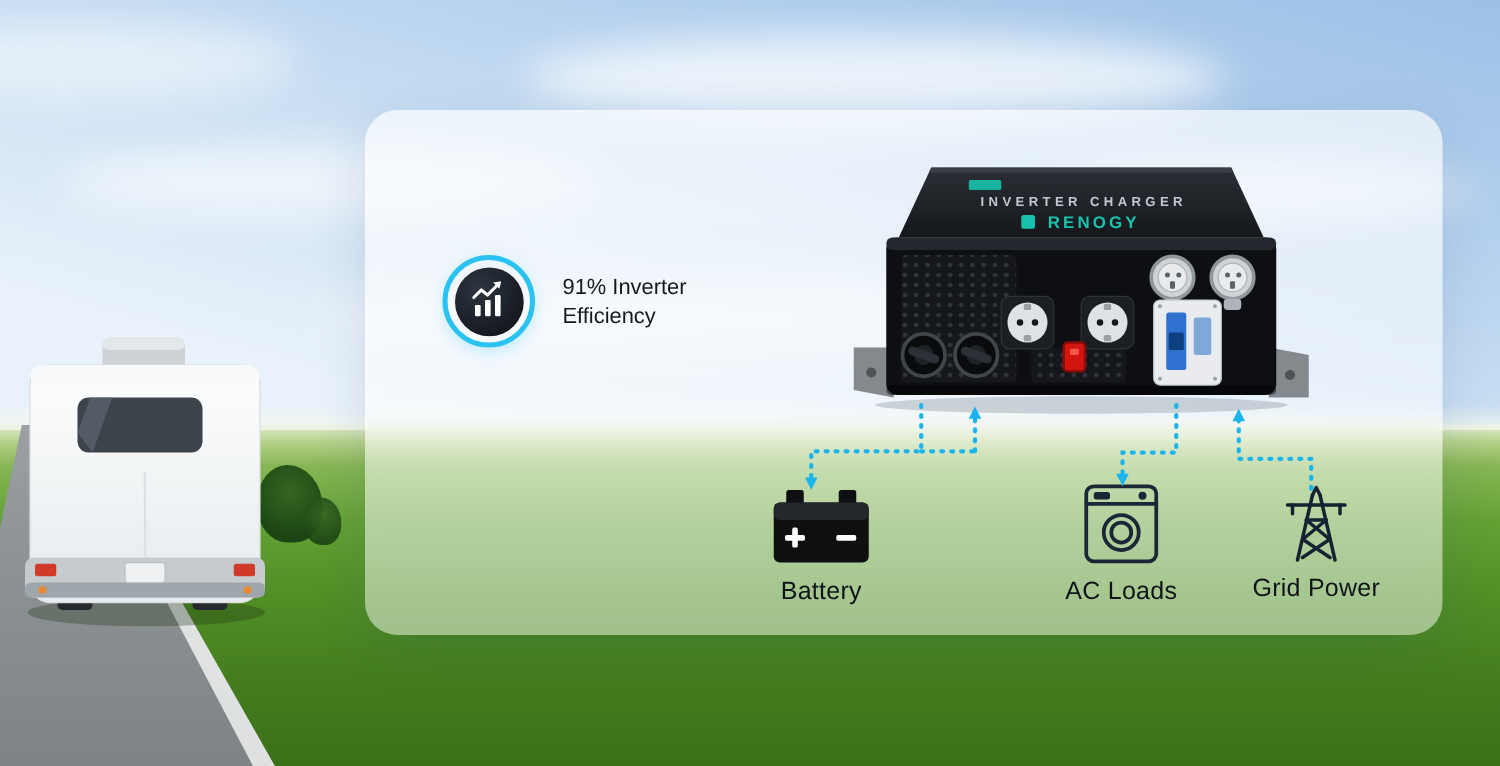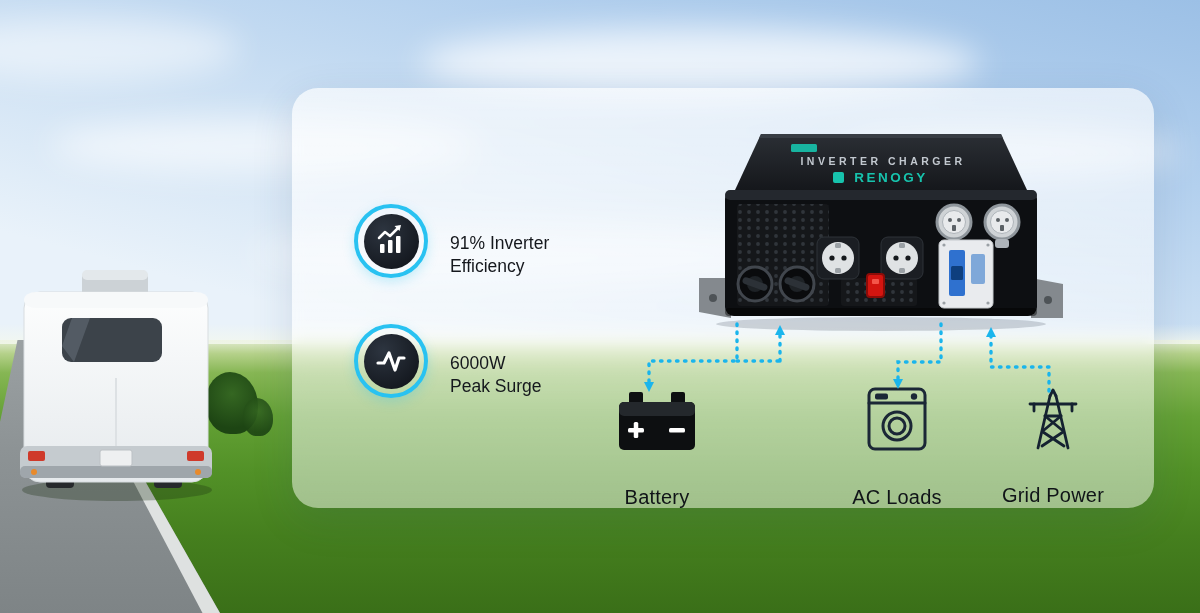--- a/index.html
+++ b/index.html
@@ -30,36 +30,36 @@
   .bush2{left:243px;top:398px;width:30px;height:38px;opacity:.9;}
   .rv{position:absolute;left:14px;top:248px;width:205px;height:260px;}
 
   
   .card{position:absolute;left:292px;top:88px;width:862px;height:420px;border-radius:26px;
         background:linear-gradient(180deg,rgba(255,255,255,.66),rgba(255,255,255,.48));
         backdrop-filter:blur(7px);-webkit-backdrop-filter:blur(7px);
         box-shadow:0 12px 42px rgba(40,70,110,.14);}
 
   
-  .feature{position:absolute;left:62px;display:flex;align-items:flex-end;gap:22px;}
+  .feature{position:absolute;left:62px;display:flex;align-items:center;gap:22px;}
   .f1{top:116px;}.f2{top:236px;}
   .badge{width:74px;height:74px;border-radius:50%;border:4.5px solid #29C2F1;
          display:flex;align-items:center;justify-content:center;box-sizing:border-box;
          box-shadow:0 4px 12px rgba(41,194,241,.25);}
   .badge-inner{width:55px;height:55px;border-radius:50%;
          background:radial-gradient(circle at 35% 30%,#2d3540,#14181f 78%);
          display:flex;align-items:center;justify-content:center;}
   .feature-text{font-size:17.5px;line-height:23px;font-weight:500;color:#15181d;
          display:flex;flex-direction:column;}
 
   
-  .product{position:absolute;left:399px;top:40px;width:380px;height:205px;}
-
-  
-  .node{position:absolute;width:120px;display:flex;flex-direction:column;align-items:center;gap:24px;}
+  .product{position:absolute;left:383px;top:40px;width:380px;height:205px;}
+
+  
+  .node{position:absolute;width:120px;display:flex;flex-direction:column;align-items:center;}
   .node-battery{left:305px;top:302px;}
   .node-ac{left:545px;top:298px;}
   .node-grid{left:701px;top:300px;}
   .node-label{margin-top:10px;font-size:20px;font-weight:500;color:#101418;letter-spacing:.2px;}
 
   
   .arrows{position:absolute;left:0;top:0;width:1200px;height:613px;pointer-events:none;}
   .dot{fill:none;stroke:#1AB5EC;stroke-width:3.4;stroke-dasharray:1.5 6.5;stroke-linecap:round;}
 </style>
 </head>
@@ -119,33 +119,20 @@
             <polygon points="30,4 23.5,5 28.5,10" fill="#fff"></polygon>
           </svg>
         </div>
       </div>
       <div class="feature-text">
         <span>91% Inverter</span>
         <span>Efficiency</span>
       </div>
     </div>
 
-    <div class="feature f2">
-      <div class="badge">
-        <div class="badge-inner">
-          <svg width="40" height="40" viewBox="0 0 40 40">
-            <polyline points="7,22 13,22 18,12 24,29 28,17 33,17" fill="none" stroke="#fff" stroke-width="3.2" stroke-linecap="round" stroke-linejoin="round"></polyline>
-          </svg>
-        </div>
-      </div>
-      <div class="feature-text">
-        <span>6000W</span>
-        <span>Peak Surge</span>
-      </div>
-    </div>
 
     <div class="product">
       <svg width="380" height="205" viewBox="0 0 380 205">
         <defs>
           <linearGradient id="lidGrad" x1="0" y1="0" x2="0" y2="1">
             <stop offset="0" stop-color="#2b2f35"></stop>
               <stop offset="1" stop-color="#15171b"></stop>
           </linearGradient>
           <pattern id="dots" width="9" height="8" patternUnits="userSpaceOnUse">
             <circle cx="4" cy="4" r="1.9" fill="#30353b"></circle>

